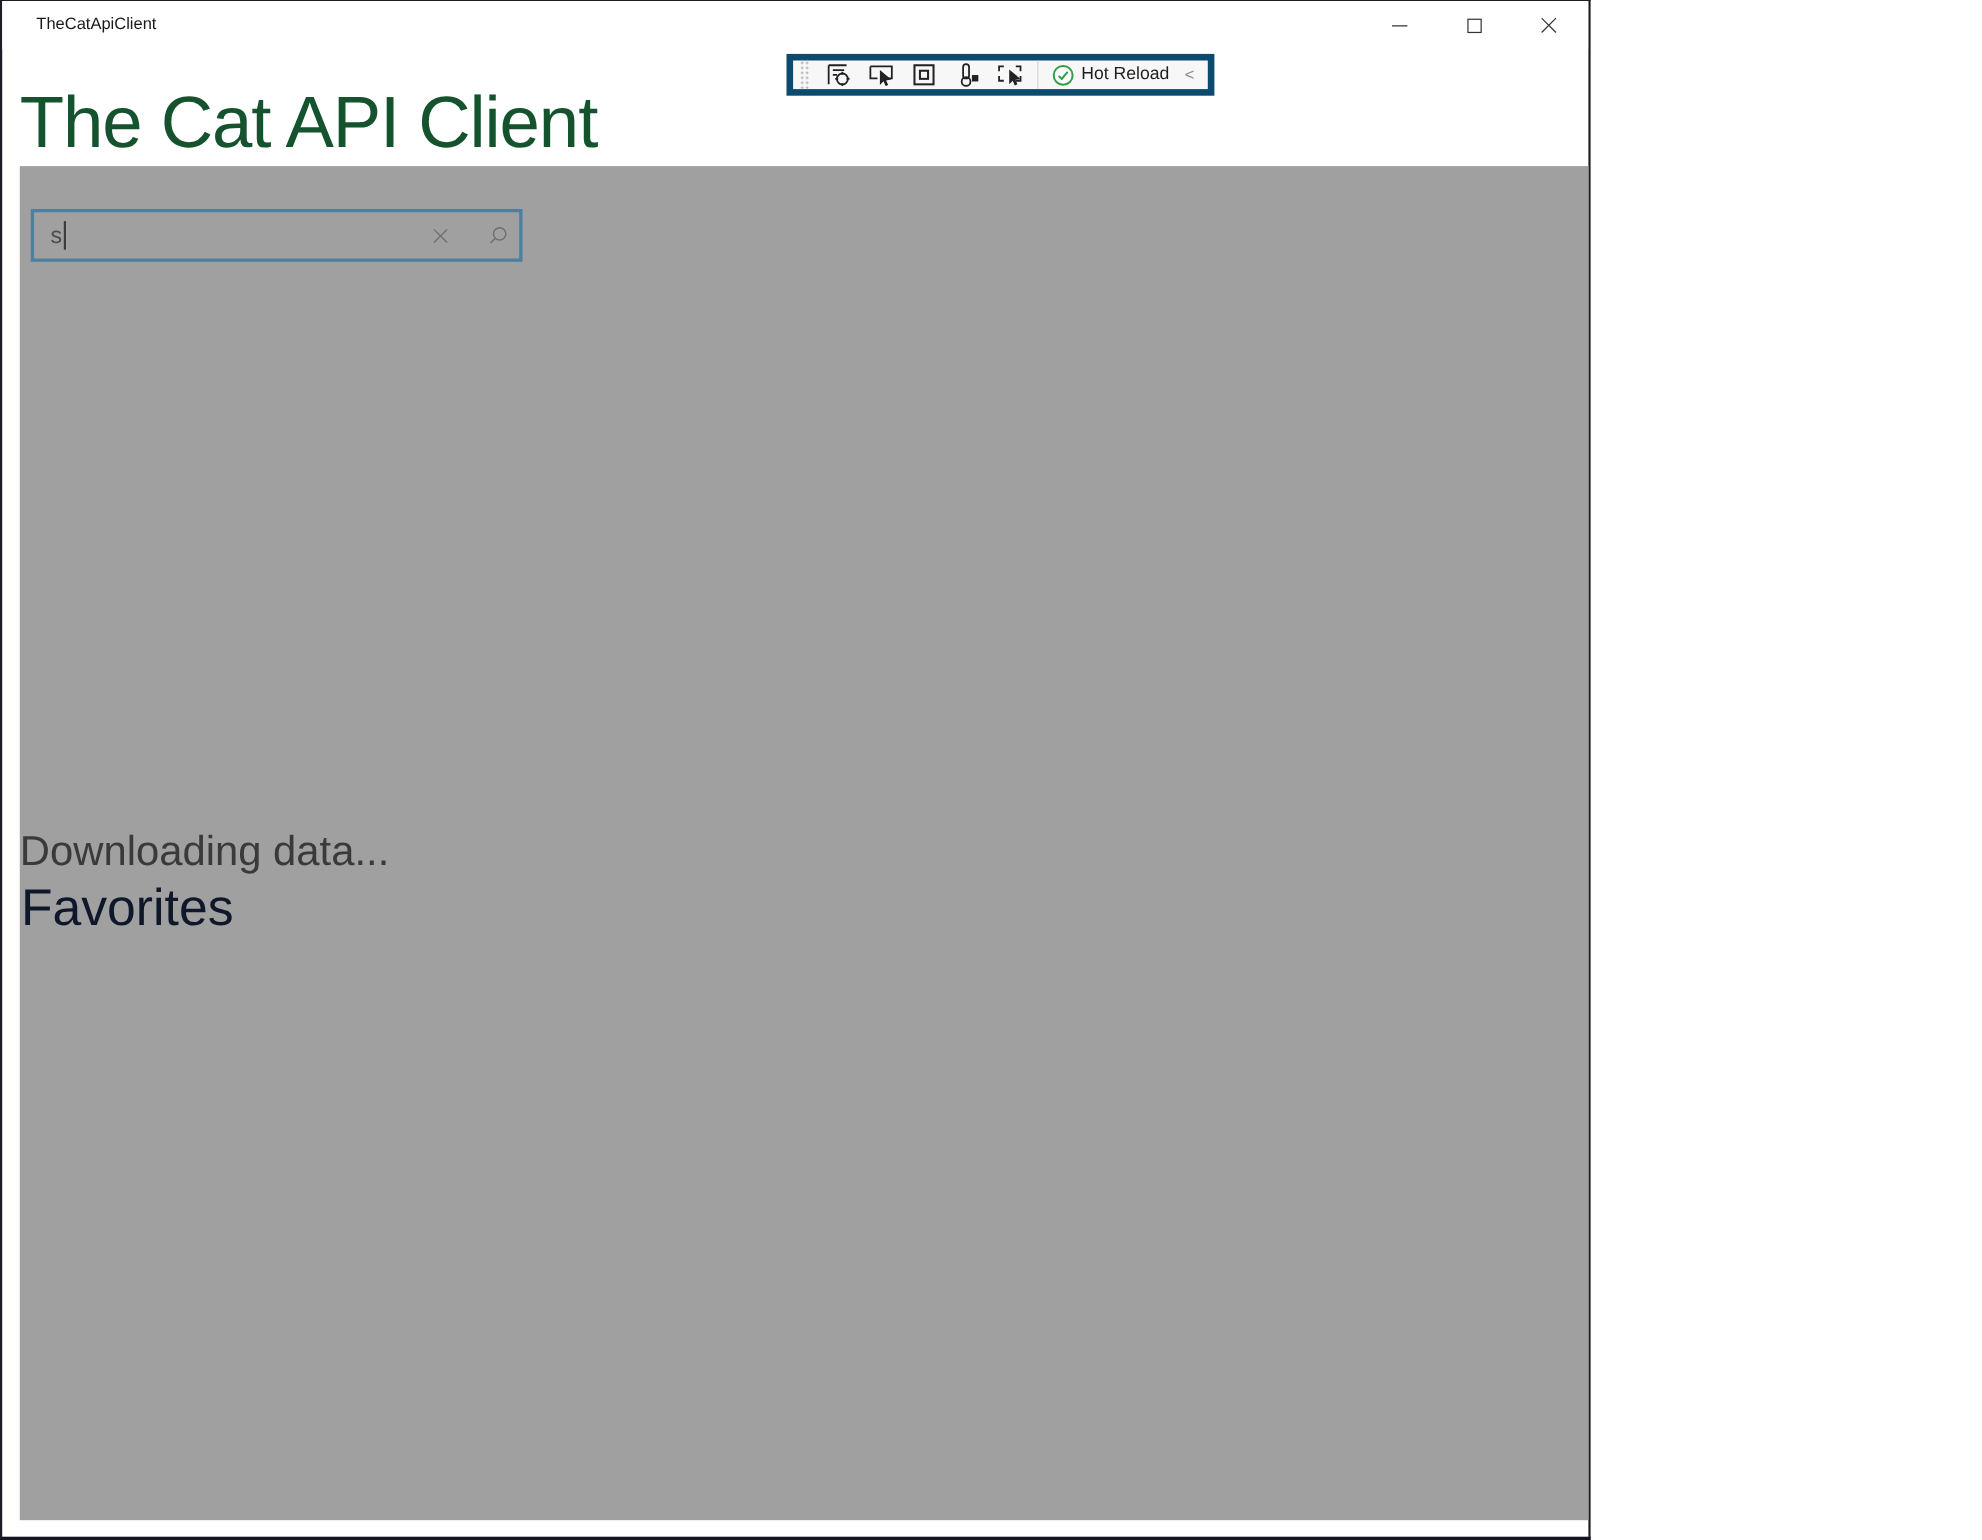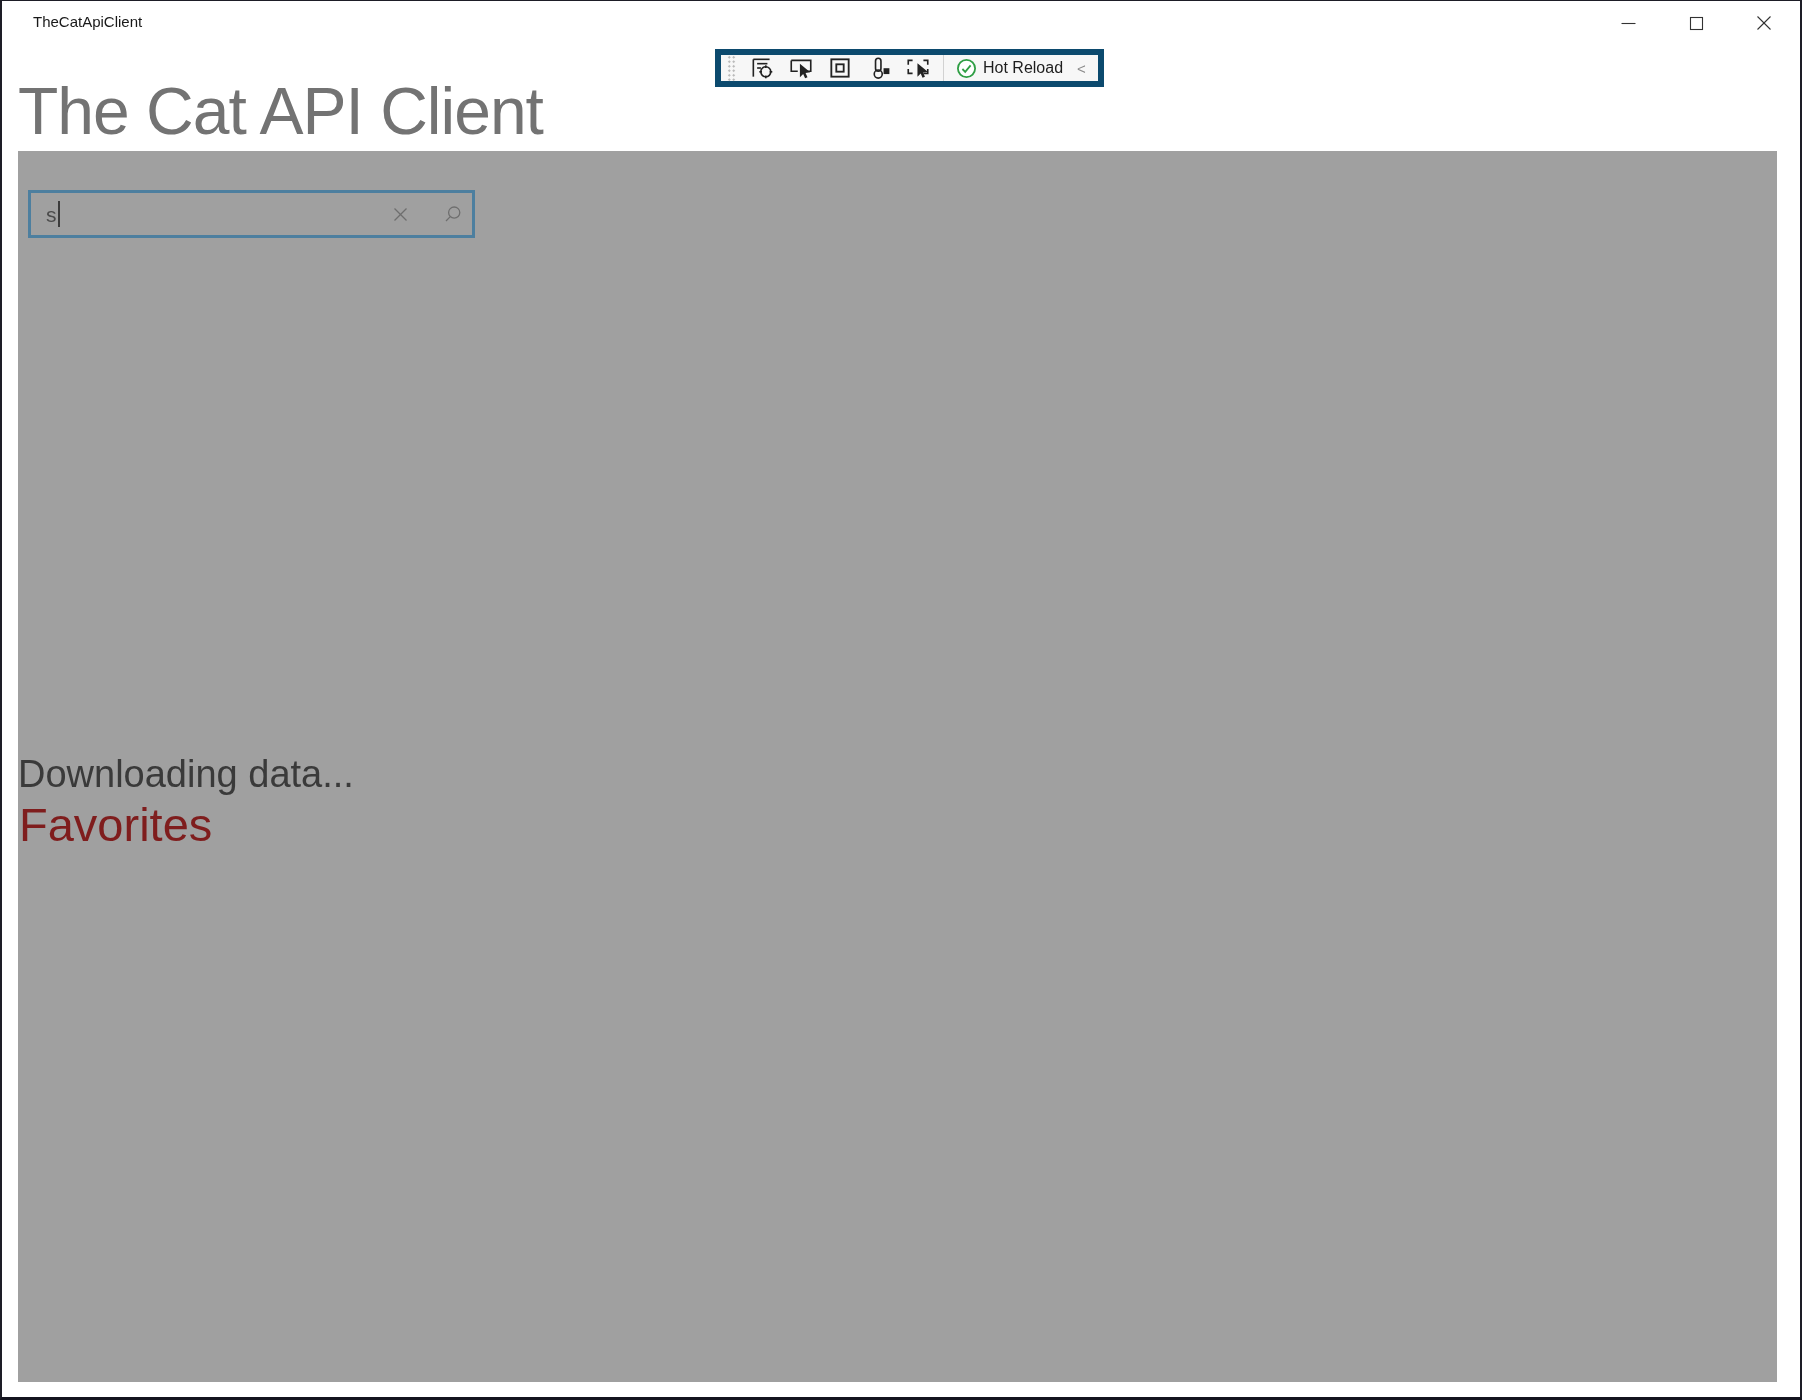--- a/index.html
+++ b/index.html
@@ -1,18 +1,18 @@
 <!DOCTYPE html>
 <html><head>
 <meta charset="utf-8">
 <style>
   * { margin:0; padding:0; box-sizing:border-box; }
   html,body { width:1802px; height:1400px; background:#ffffff; font-family:"Liberation Sans", sans-serif; }
   .window {
-    position:relative; width:1802px; height:1400px; background:#ffffff;
+    position:relative; width:1446px; height:1400px; background:#ffffff;
     border:2px solid #1d1d26; border-top-width:1px; border-bottom:3px solid #14141f;
     overflow:hidden;
   }
   
   .titlebar { position:absolute; top:0; left:0; right:0; height:44px; background:#fff; }
   .titlebar-text { position:absolute; left:31px; top:12px; font-size:15px; color:#191919; }
   .win-controls { position:absolute; top:0; right:2px; height:44px; display:flex; }
   .win-btn { width:68px; height:44px; display:flex; align-items:center; justify-content:center; background:transparent; border:none; cursor:default; }
   .win-btn svg { display:block; }
   
@@ -26,21 +26,21 @@
     background-size:4.5px 4.5px; background-position:0 1px; }
   .tool-btn { width:27px; height:28px; display:flex; align-items:center; justify-content:center; background:transparent; border:none; }
   .tool-btn svg { display:block; }
   .tb-sep { width:1px; height:26px; background:#d2d2d2; }
   .hotreload { display:flex; align-items:center; gap:6px; background:transparent; border:none; }
   .hotreload-label { font-size:16px; color:#1e1e1e; }
   .tb-chevron { font-size:15px; color:#8a8a8a; background:transparent; border:none; padding:0 2px; font-family:"Liberation Sans", sans-serif; }
   
   .page-heading {
     position:absolute; left:16px; top:76px;
-    font-size:66px; font-weight:200; letter-spacing:-1px; color:#737373; line-height:1.05;
+    font-size:66px; font-weight:200; letter-spacing:-1px; color:#14532d; line-height:1.05;
     font-family:"Liberation Sans", sans-serif; white-space:nowrap;
   }
   
   .overlay { position:absolute; left:16px; top:150px; width:1759px; height:1231px; background:#a0a0a0; }
   
   .searchbox {
     position:absolute; left:10px; top:39px; width:447px; height:48px;
     border:3px solid #4d7f9f; background:transparent;
     display:flex; align-items:center; padding-left:15px;
   }
@@ -49,21 +49,21 @@
   .sb-btn { position:absolute; top:0; width:34px; height:42px; display:flex; align-items:center; justify-content:center; background:transparent; border:none; }
   .sb-clear { left:352px; }
   .sb-search { left:404px; }
   
   .status-text {
     position:absolute; top:602px; left:0; right:0; text-align:left;
     font-size:38px; font-weight:300; color:#3a3a3a; font-family:"Liberation Sans", sans-serif;
   }
   .favorites-heading {
     position:absolute; left:1px; top:648px;
-    font-size:47px; font-weight:200; color:#7f1d1d; line-height:1.1;
+    font-size:47px; font-weight:200; color:#0f172a; line-height:1.1;
     font-family:"Liberation Sans", sans-serif;
   }
 </style>
 </head>
 <body>
 
 <div class="window">
 
   <div class="titlebar">
     <span class="titlebar-text">TheCatApiClient</span>

